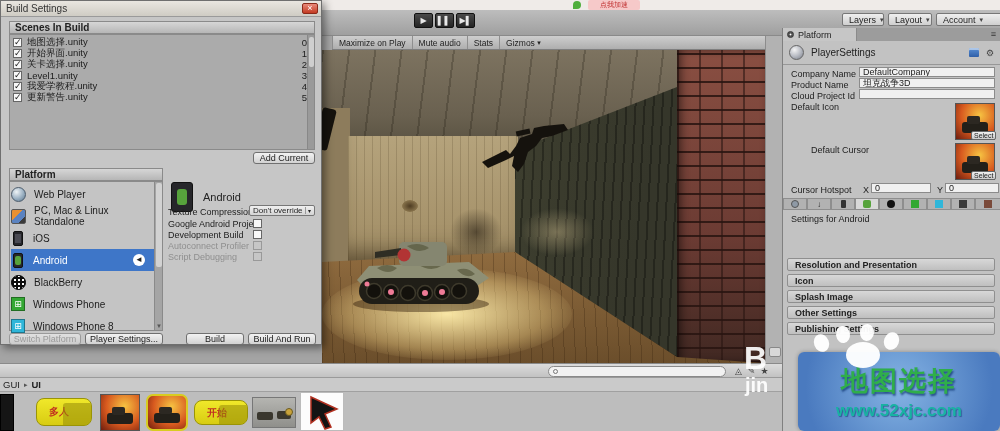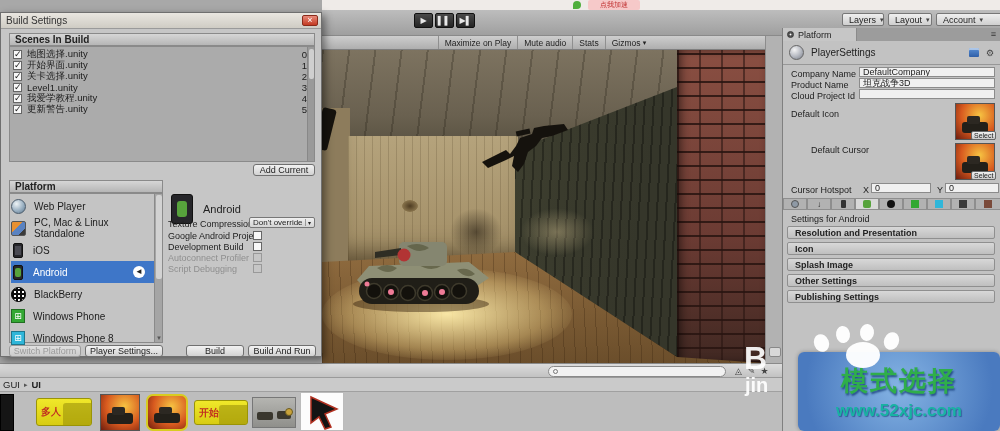--- a/index.html
+++ b/index.html
@@ -17,21 +17,21 @@
   .hdrbar { background:linear-gradient(#d6d6d6,#b6b6b6); border:1px solid #8a8a8a;
             font-weight:bold; font-size:10px; display:flex; align-items:center; padding-left:5px; }
   .field { background:#f0f0f0; border:1px solid #8b8b8b; font-size:9px; padding:0 3px;
            display:flex; align-items:center; overflow:hidden; white-space:nowrap; }
   .cb { width:9px; height:9px; background:#f8f8f8; border:1px solid #666; font-size:9px;
         line-height:7px; text-align:center; color:#1a1a1a; }
   .cb.off::before { content:""; }
   .cb.dis { background:#c6c6c6; border-color:#999; }
 
   
-  #dlg { left:0; top:12px; width:322px; height:345px; background:#c6c6c6;
+  #dlg { left:0; top:0; width:322px; height:345px; background:#c6c6c6;
          border:1px solid #6f6f6f; box-shadow:3px 3px 8px rgba(0,0,0,.45); z-index:50; }
   #dlg-title { left:0; top:0; width:100%; height:16px;
                background:linear-gradient(#e9e6e0,#cfccc4); border-bottom:1px solid #9a9a9a;
                display:flex; align-items:center; padding:0 5px; font-size:10px; color:#333; }
   #dlg-close { right:3px; top:2px; width:16px; height:11px; border-radius:2px;
                background:linear-gradient(#e98a7a,#c33a22); border:1px solid #8a2a1a;
                color:#fff; font-size:9px; line-height:9px; text-align:center; }
   .scene-row { position:absolute; left:3px; width:297px; height:11px; display:flex; align-items:center; gap:5px;
                font-size:9.5px; color:#1c1c1c; }
   .scene-idx { margin-left:auto; padding-right:3px; }
@@ -65,23 +65,23 @@
   .ddbtn { position:absolute; top:3px; height:13px; padding:0 6px; display:flex; align-items:center; gap:4px;
            background:linear-gradient(#efefef,#cfcfcf); border:1px solid #777; border-radius:2px; font-size:9px; }
   .ddbtn .car { font-size:7px; color:#444; }
   #accelbadge { left:588px; top:0; width:52px; height:10px; background:#f6c9c9; border-radius:2px;
                 color:#c03030; font-size:7px; display:flex; align-items:center; justify-content:center; z-index:60; }
   #accelicon { left:570px; top:0; width:13px; height:10px; z-index:60; }
   #accelicon::before { content:""; position:absolute; left:3px; top:1px; width:8px; height:8px;
                        background:#4fae3c; border-radius:50% 50% 50% 0; }
 
   
-  #gametabs { left:315px; top:36px; width:460px; height:14px;
+  #gametabs { left:332px; top:36px; width:460px; height:14px;
               background:linear-gradient(#cecece,#aeaeae); border-bottom:1px solid #7f7f7f;
-              display:flex; justify-content:center; align-items:stretch; }
+              display:flex; justify-content:flex-start; align-items:stretch; }
   .gtab { display:flex; align-items:center; padding:0 6px; font-size:8.5px; color:#222;
           border-left:1px solid #8f8f8f; }
   #scene { left:322px; top:50px; width:443px; height:313px; background:#17150f; overflow:hidden; }
   .ceiling { left:0; top:0; width:443px; height:118px;
              background:linear-gradient(180deg,#7d7360 0%, #6a6150 55%, #4e4738 100%);
              background-blend-mode:multiply; }
   .ceiling::after { content:""; position:absolute; inset:0;
              background:repeating-linear-gradient(97deg, rgba(30,25,15,.25) 0 2px, transparent 2px 26px); }
   .leftface { left:0; top:58px; width:28px; height:160px; background:#8d7c5c; }
   .backwall { left:26px; top:86px; width:170px; height:130px;
@@ -146,35 +146,35 @@
                 background:#23201a; border-radius:3px; }
   .thumb-tank::after { content:""; position:absolute; left:30%; top:34%; width:34%; height:22%;
                 background:#2c2822; border-radius:2px; }
   .select-btn { position:absolute; background:linear-gradient(#efefef,#cccccc); border:1px solid #666;
                 font-size:7px; padding:0 2px; border-radius:2px; }
   .ptab { position:absolute; top:0; width:24px; height:12px; background:#b2b2b2; border:1px solid #8e8e8e;
           display:flex; align-items:center; justify-content:center; font-size:8px; }
   .ptab.sel { background:#d9d9d9; }
   .sect { position:absolute; left:4px; width:208px; height:13px;
           background:linear-gradient(#d8d8d8,#bfbfbf); border:1px solid #8f8f8f; border-radius:2px;
-          display:flex; align-items:center; padding-left:7px; font-weight:bold; font-size:9px; }
+          display:flex; align-items:center; padding-left:7px; font-weight:bold; font-size:9px;margin-top:32px; }
 
   
   #projbar { left:0; top:363px; width:782px; height:15px; background:linear-gradient(#dcdcdc,#c2c2c2);
              border-top:1px solid #8a8a8a; border-bottom:1px solid #9a9a9a; }
   #searchbox { position:absolute; left:548px; top:2px; width:178px; height:11px; border-radius:6px;
                background:#f2f2f2; border:1px solid #8a8a8a; display:flex; align-items:center; padding-left:4px; }
   .mag { width:5px; height:5px; border:1px solid #777; border-radius:50%; }
   .pb-ic { position:absolute; top:2px; width:11px; height:11px; color:#444; font-size:9px; text-align:center; }
   #crumbs { left:0; top:378px; width:782px; height:14px; background:#cacaca; border-bottom:1px solid #a0a0a0;
             display:flex; align-items:center; gap:4px; padding-left:3px; font-size:9.5px; }
   #thumbs { left:0; top:392px; width:782px; height:39px; background:#bdbdbd; }
   .yellowthumb { position:absolute; background:linear-gradient(#f0e82a,#d8cc12); border:1px solid #9a9406;
-                 border-radius:3px; overflow:hidden; color:#c03020; font-weight:bold; font-size:10px;
-                 display:flex; align-items:center; padding-left:4px; }
+                 border-radius:8px; overflow:hidden; color:#c03020; font-weight:bold; font-size:10px;
+                 display:flex; align-items:center; padding-left:12px; }
   .yellowthumb::after { content:""; position:absolute; right:-6px; top:4px; width:34px; height:26px;
                  background:rgba(150,140,10,.55); border-radius:3px 0 0 3px; }
 
   
   #wm { left:798px; top:352px; width:202px; height:79px; border-radius:6px; z-index:100;
         background:radial-gradient(circle at 50% 45%, #85b4e4, #4a7abf 85%);
         box-shadow:0 0 4px rgba(0,0,0,.3); display:flex; flex-direction:column; align-items:center;
         justify-content:center; gap:2px; }
   #wm-title { font-size:27px; font-weight:bold; color:#2fae4a; letter-spacing:2px;
               text-shadow:1px 2px 2px rgba(20,60,120,.8); }
@@ -404,21 +404,21 @@
     </div>
     <div class="ilabel" style="top:52px;">Product Name</div>
     <div class="field insp-field" style="left:76px; top:50px; width:136px;">
       <span>坦克战争3D</span>
     </div>
     <div class="ilabel" style="top:63px;">Cloud Project Id</div>
     <div class="field insp-field" style="left:76px; top:61px; width:136px;">
       <span></span>
     </div>
 
-    <div class="ilabel" style="top:81px;">Default Icon</div>
+    <div class="ilabel" style="top:74px;">Default Icon</div>
     <div class="thumb-tank" style="left:172px; top:75px; width:40px; height:37px;"></div>
     <div class="select-btn" style="left:188px; top:103px;">Select</div>
 
     <div class="ilabel" style="top:117px;padding-left:20px;">Default Cursor</div>
     <div class="thumb-tank" style="left:172px; top:115px; width:40px; height:37px;"></div>
     <div class="select-btn" style="left:188px; top:143px;">Select</div>
 
     <div class="ilabel" style="top:157px;">Cursor Hotspot</div>
     <div class="ilabel" style="left:80px; top:157px;">X</div>
     <div class="field insp-field" style="left:88px; top:155px; width:60px;">
@@ -517,17 +517,17 @@
   <div class="wm-letter" style="left:744px; top:340px; font-size:32px;">B</div>
   <div class="wm-letter" style="left:745px; top:374px; font-size:20px;">jin</div>
   <div id="paw" class="abs">
     <div class="pawpart" style="left:34px; top:16px; width:34px; height:26px;"></div>
     <div class="pawpart" style="left:2px; top:8px; width:15px; height:18px; transform:rotate(-20deg);"></div>
     <div class="pawpart" style="left:24px; top:0; width:14px; height:17px; transform:rotate(-8deg);"></div>
     <div class="pawpart" style="left:48px; top:-2px; width:14px; height:17px; transform:rotate(6deg);"></div>
     <div class="pawpart" style="left:72px; top:6px; width:15px; height:18px; transform:rotate(20deg);"></div>
   </div>
   <div id="wm" class="abs">
-    <div id="wm-title">模式选择</div>
+    <div id="wm-title">地图选择</div>
     <div id="wm-url">www.52xjc.com</div>
   </div>
 
 </div>
 
 </body></html>

